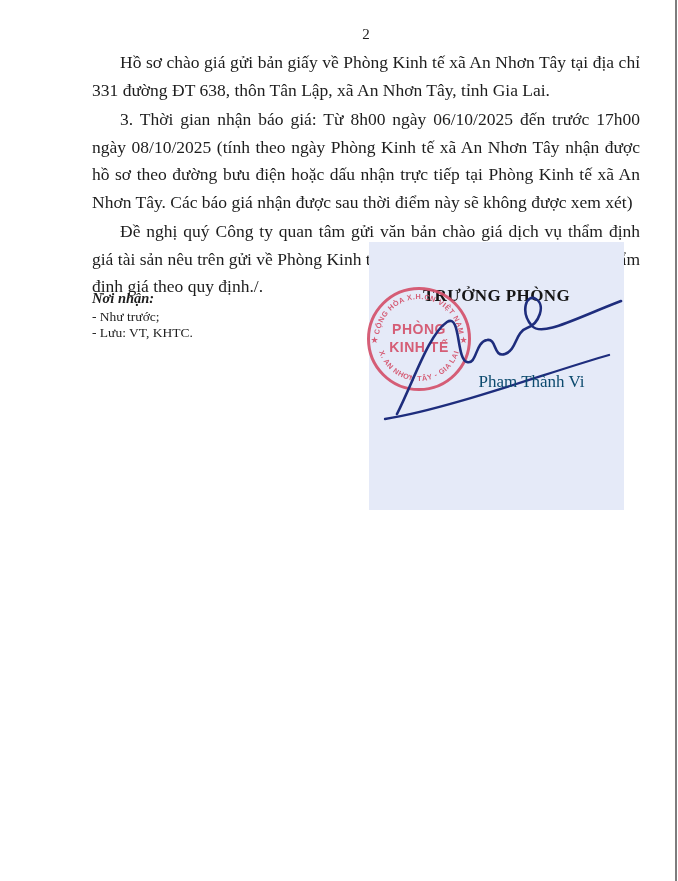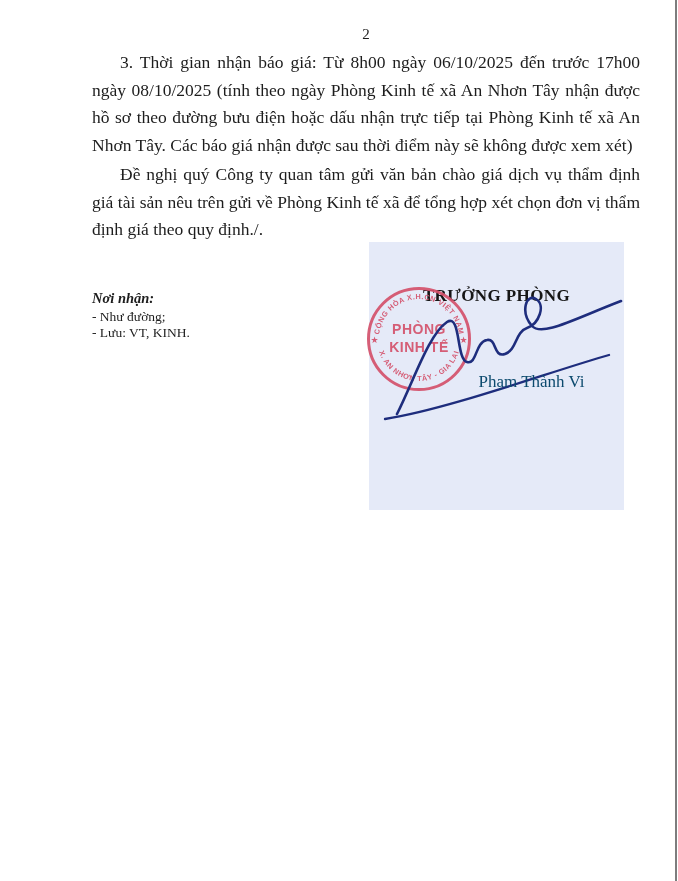--- a/index.html
+++ b/index.html
@@ -65,28 +65,29 @@
   }
 </style>
 </head>
 <body>
 
 <div class="page">
 
   <div class="page-number">2</div>
 
   <div class="body-text">
+    <p class="para">Hồ sơ chào giá gửi bản giấy về Phòng Kinh tế xã An Nhơn Tây tại địa chỉ 331 đường ĐT 638, thôn Tân Lập, xã An Nhơn Tây, tỉnh Gia Lai.</p>
     <p class="para"><span class="b">3. Thời gian nhận báo giá: </span><span>Từ </span><span class="b">8h00 ngày 06/10/2025</span><span> đến </span><span class="b">trước 17h00 ngày 08/10/2025</span><span> (tính theo ngày Phòng Kinh tế xã An Nhơn Tây nhận được hồ sơ theo đường bưu điện hoặc dấu nhận trực tiếp tại Phòng Kinh tế xã An Nhơn Tây. Các báo giá nhận được sau thời điểm này sẽ không được xem xét)</span></p>
     <p class="para">Đề nghị quý Công ty quan tâm gửi văn bản chào giá dịch vụ thẩm định giá tài sản nêu trên gửi về Phòng Kinh tế xã để tổng hợp xét chọn đơn vị thẩm định giá theo quy định./.</p>
   </div>
 
   <div class="recipients">
     <div class="recipients-heading">Nơi nhận:</div>
-    <div>- Như đường;</div>
-    <div>- Lưu: VT, KINH.</div>
+    <div>- Như trước;</div>
+    <div>- Lưu: VT, KHTC.</div>
   </div>
 
   <div class="sig-panel">
     <div class="sig-title">TRƯỞNG PHÒNG</div>
 
     <svg class="stamp" viewBox="0 0 106 106">
       <defs>
         <path id="arcTop" d="M 13,53 A 40,40 0 1 1 93,53"></path>
         <path id="arcBottom" d="M 11,53 A 42,42 0 0 0 95,53"></path>
       </defs>

